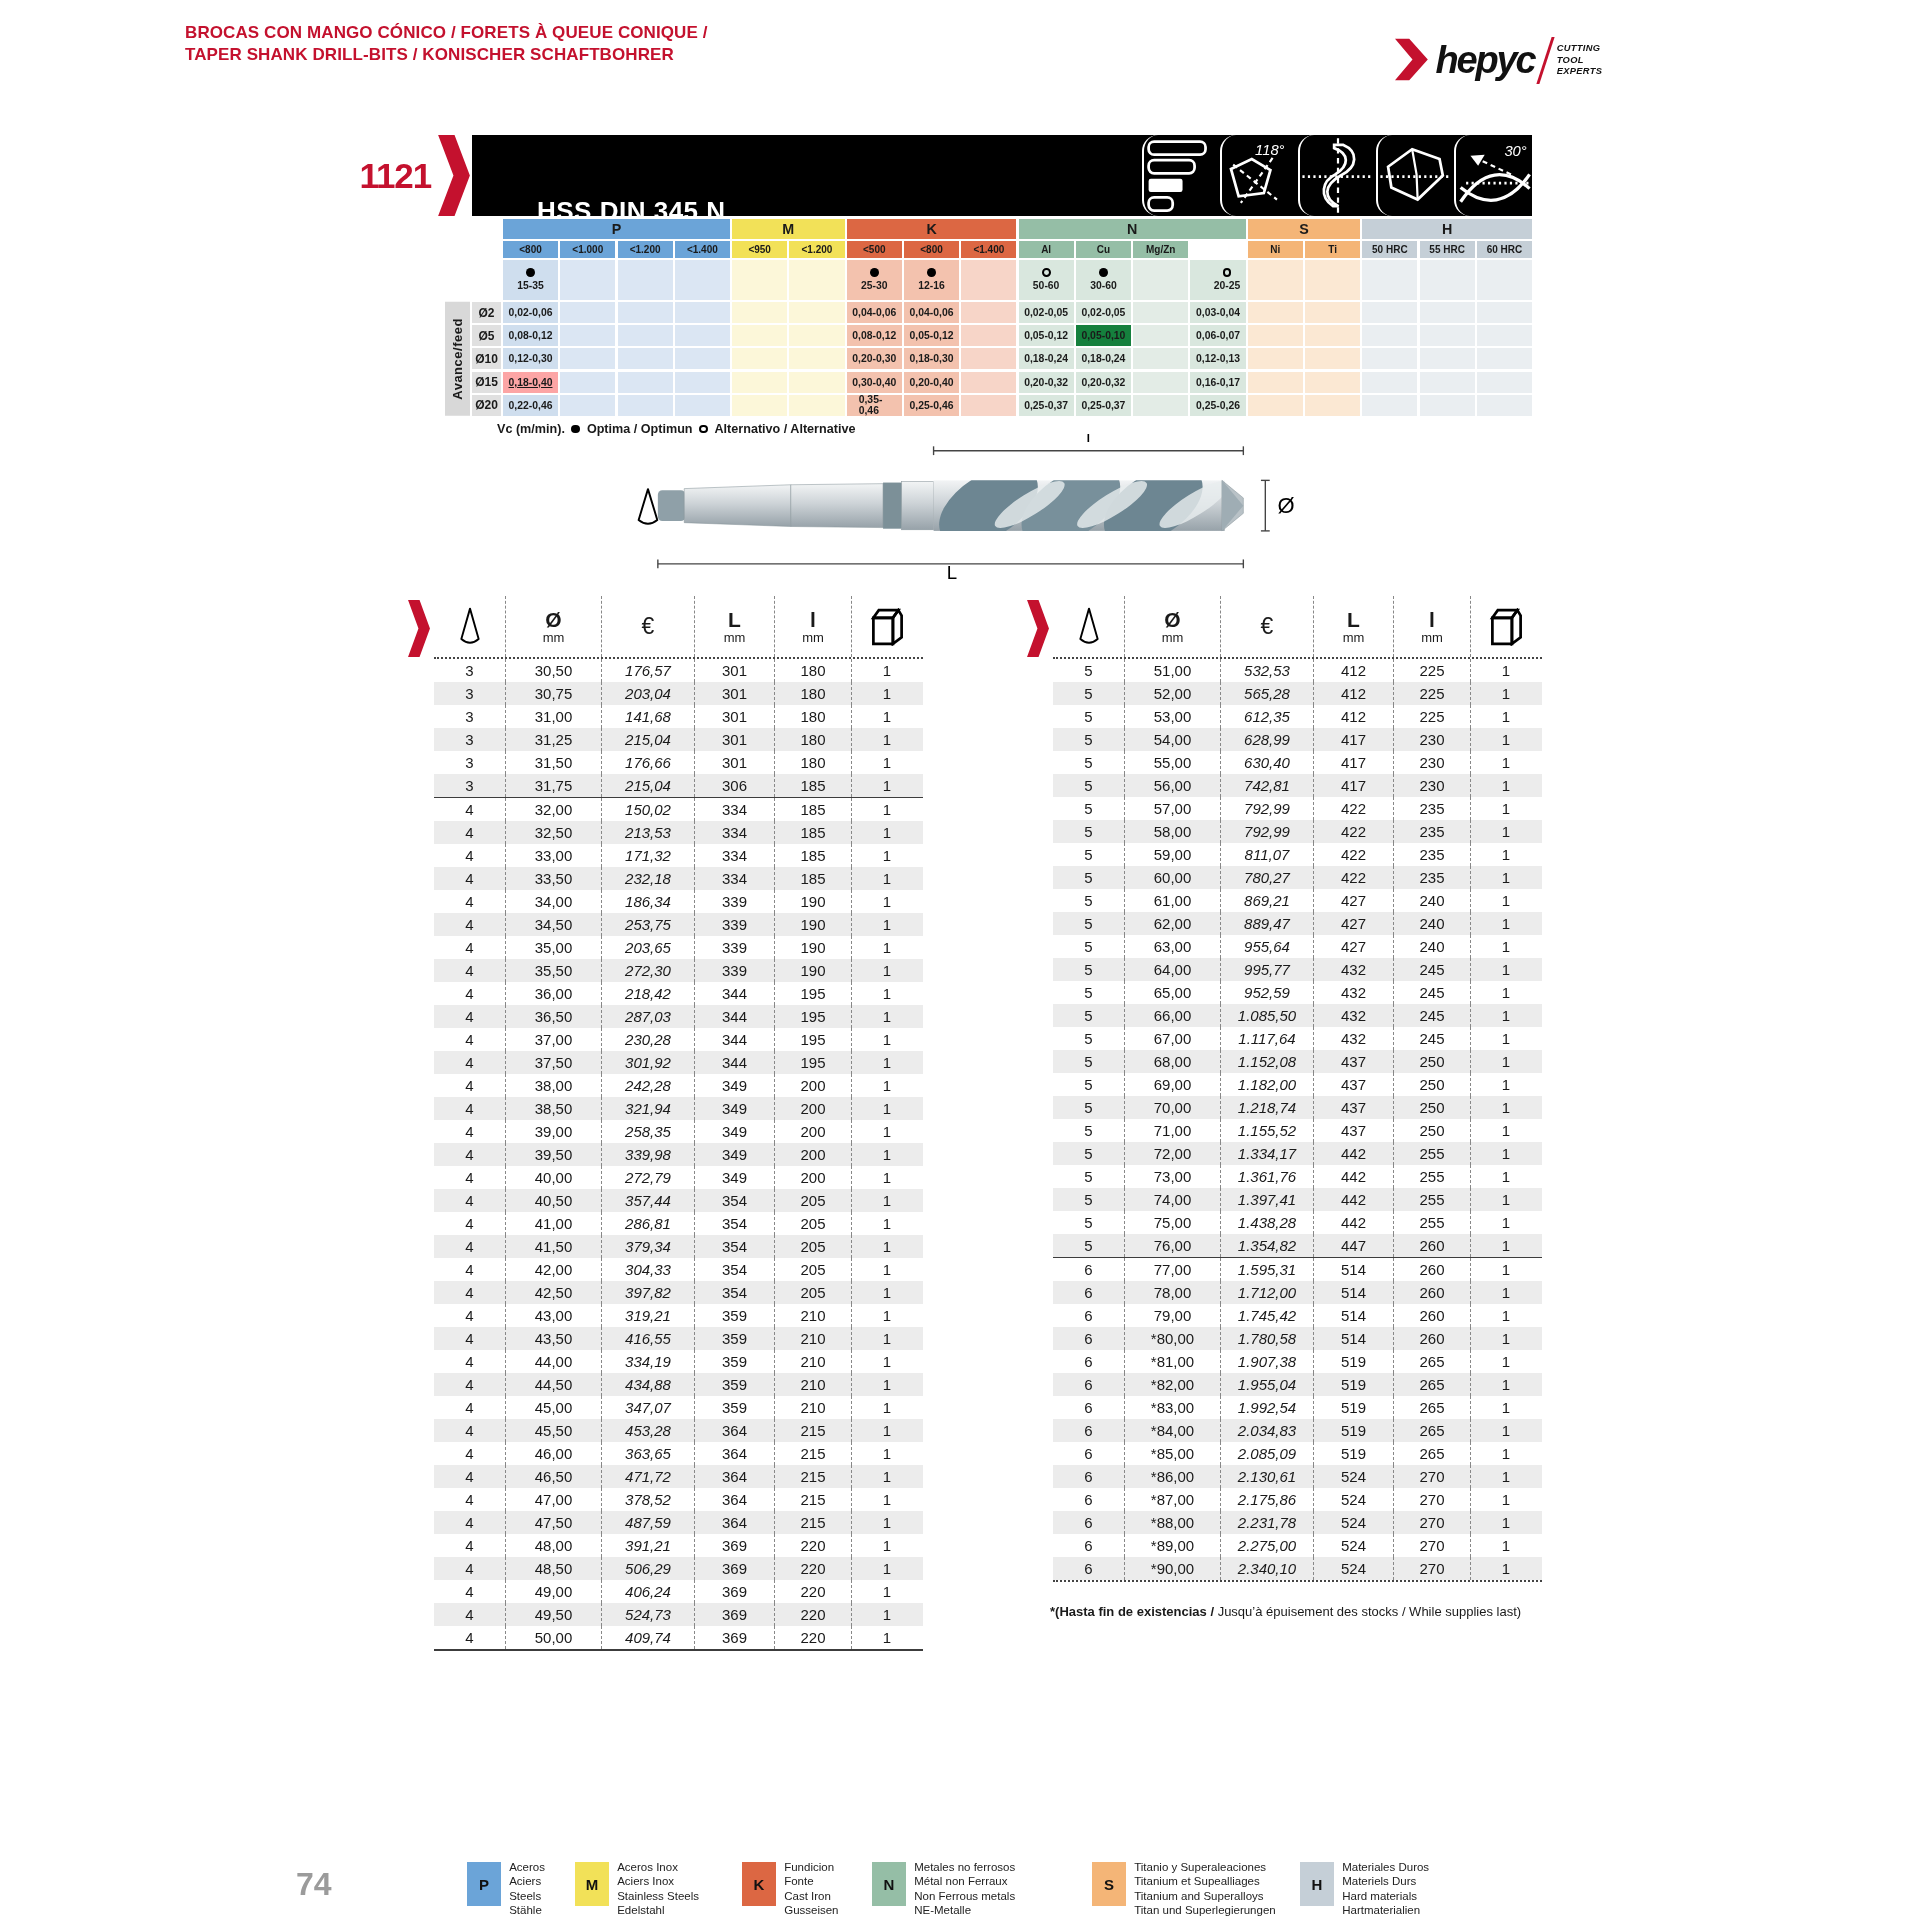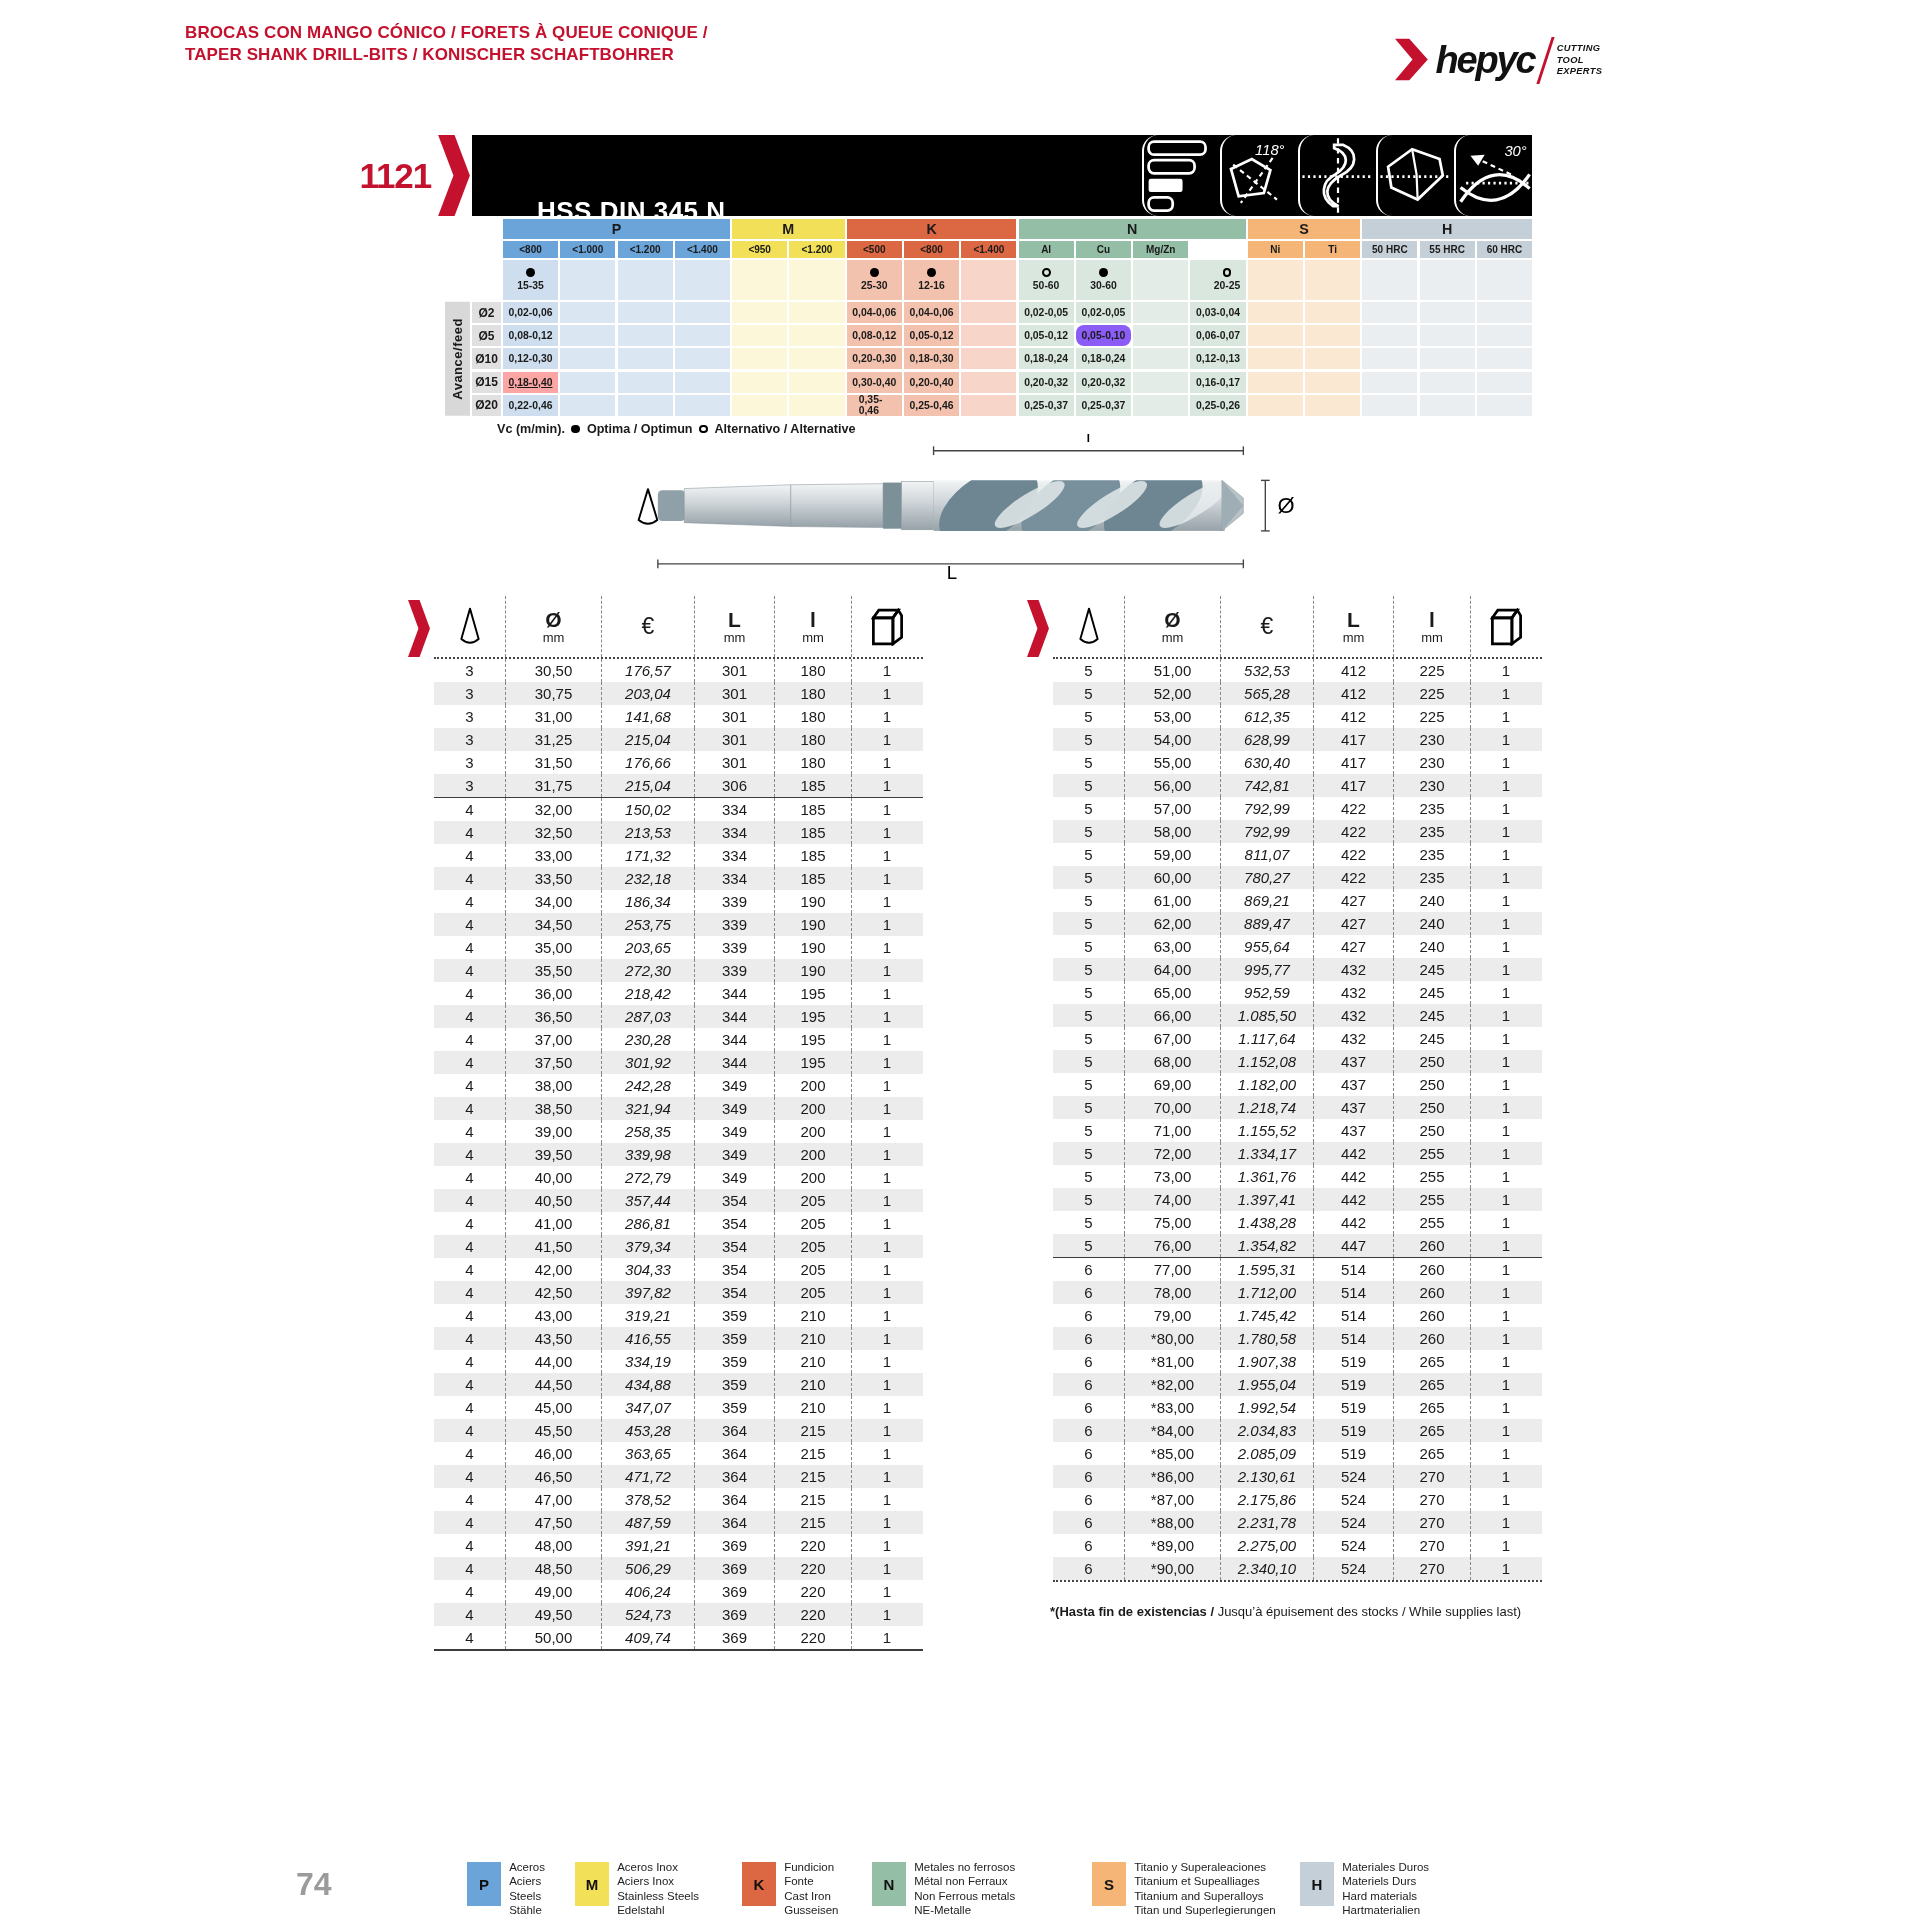--- a/index.html
+++ b/index.html
@@ -228,21 +228,21 @@
     <div class="feed-cell" style="background: rgb(207, 222, 238); grid-area: 5 / 3;">0,08-0,12</div>
     <div class="feed-cell" style="background: rgb(219, 230, 243); grid-area: 5 / 4;"></div>
     <div class="feed-cell" style="background: rgb(219, 230, 243); grid-area: 5 / 5;"></div>
     <div class="feed-cell" style="background: rgb(219, 230, 243); grid-area: 5 / 6;"></div>
     <div class="feed-cell" style="background: rgb(252, 247, 217); grid-area: 5 / 7;"></div>
     <div class="feed-cell" style="background: rgb(252, 247, 217); grid-area: 5 / 8;"></div>
     <div class="feed-cell" style="background: rgb(243, 194, 174); grid-area: 5 / 9;">0,08-0,12</div>
     <div class="feed-cell" style="background: rgb(243, 194, 174); grid-area: 5 / 10;">0,05-0,12</div>
     <div class="feed-cell" style="background: rgb(247, 213, 200); grid-area: 5 / 11;"></div>
     <div class="feed-cell" style="background: rgb(217, 231, 222); grid-area: 5 / 12;">0,05-0,12</div>
-    <div class="feed-cell" style="background: #8b5cf6; grid-area: 5 / 13; border-radius: 8px;">0,05-0,10</div>
+    <div class="feed-cell" style="background: #15803d; grid-area: 5 / 13;">0,05-0,10</div>
     <div class="feed-cell" style="background: rgb(227, 236, 230); grid-area: 5 / 14;"></div>
     <div class="feed-cell" style="background: rgb(217, 231, 222); grid-area: 5 / 15;">0,06-0,07</div>
     <div class="feed-cell" style="background: rgb(251, 232, 211); grid-area: 5 / 16;"></div>
     <div class="feed-cell" style="background: rgb(251, 232, 211); grid-area: 5 / 17;"></div>
     <div class="feed-cell" style="background: rgb(234, 238, 241); grid-area: 5 / 18;"></div>
     <div class="feed-cell" style="background: rgb(234, 238, 241); grid-area: 5 / 19;"></div>
     <div class="feed-cell" style="background: rgb(234, 238, 241); grid-area: 5 / 20;"></div>
     <div class="dia-cell" style="grid-area: 6 / 2;">Ø10</div>
     <div class="feed-cell" style="background: rgb(207, 222, 238); grid-area: 6 / 3;">0,12-0,30</div>
     <div class="feed-cell" style="background: rgb(219, 230, 243); grid-area: 6 / 4;"></div>

